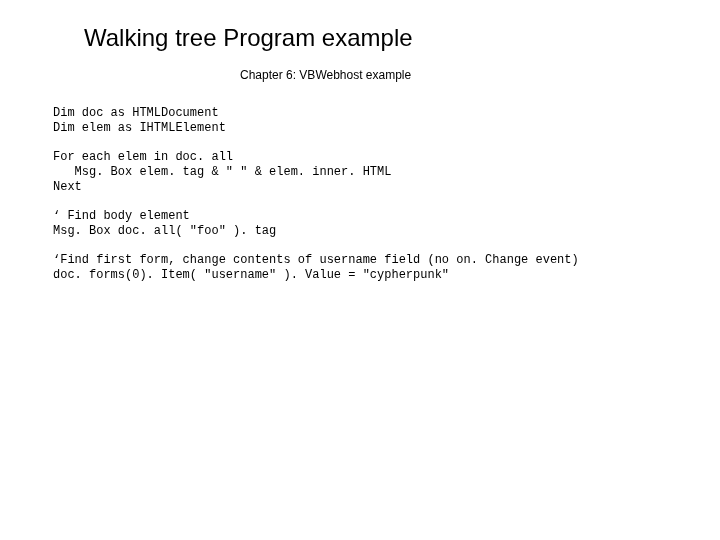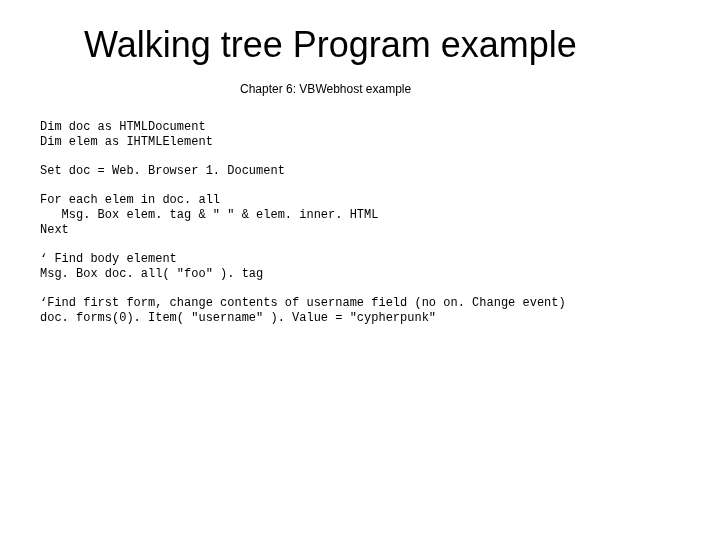--- a/index.html
+++ b/index.html
@@ -11,51 +11,50 @@
     font-family: Arial, Helvetica, sans-serif;
     color: #000;
   }
   .slide {
     box-sizing: border-box;
     width: 720px;
     height: 540px;
     padding: 24px 40px 0 40px;
   }
   .title {
-    font-size: 36px;
+    font-size: 24px;
     font-weight: 400;
     margin: 0 0 2px 44px;
     letter-spacing: 0px;
     white-space: nowrap;
   }
   .subtitle {
     font-size: 12px;
     margin: 16px 0 24px 200px;
   }
   .code {
     font-family: "Courier New", Courier, monospace;
     font-size: 12px;
     line-height: 1.25;
     white-space: pre;
-    margin: 0;
+    margin: 13px;
   }
   .block {
     margin-bottom: 14px;
   }
 </style>
 </head>
 <body>
 
 <div class="slide">
   <h1 class="title">Walking tree Program example</h1>
   <div class="subtitle">Chapter 6: VBWebhost example</div>
 
   <pre class="code block">Dim doc as HTMLDocument
 Dim elem as IHTMLElement</pre>
-  <pre class="code block">Set doc = Web. Browser 1. Document</pre>
   <pre class="code block">For each elem in doc. all
    Msg. Box elem. tag &amp; " " &amp; elem. inner. HTML
 Next</pre>
   <pre class="code block">‘ Find body element
 Msg. Box doc. all( "foo" ). tag</pre>
   <pre class="code block">‘Find first form, change contents of username field (no on. Change event)
 doc. forms(0). Item( "username" ). Value = "cypherpunk"</pre>
 </div>
 
 </body></html>

